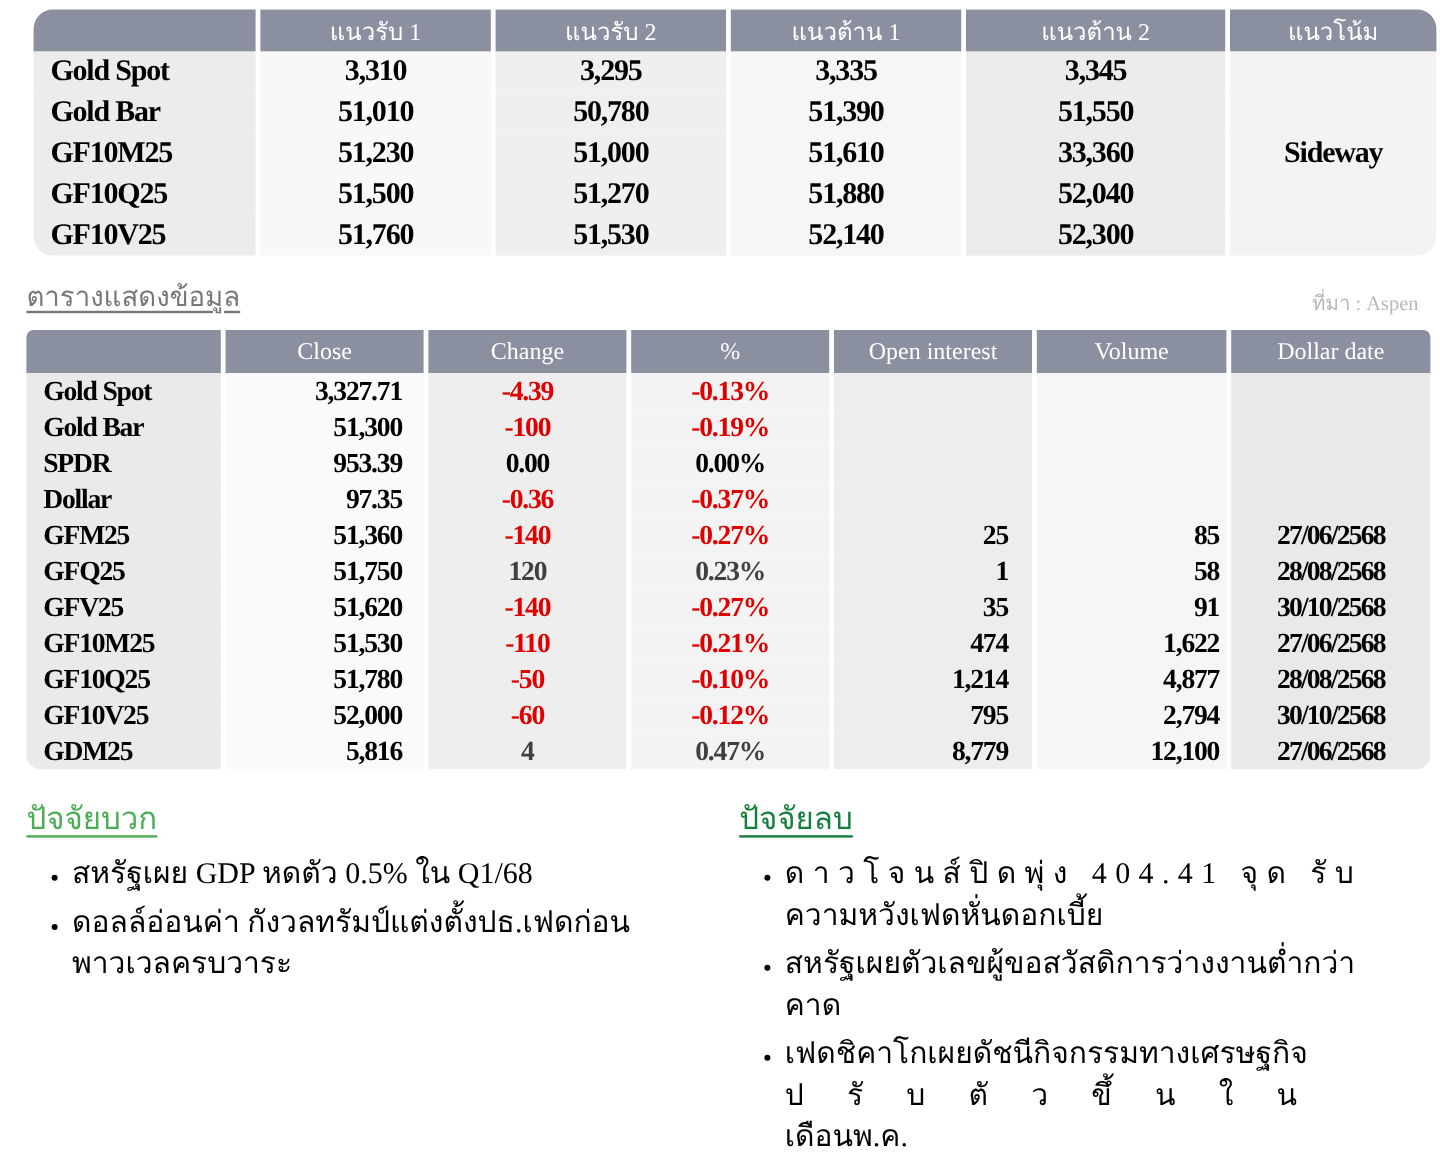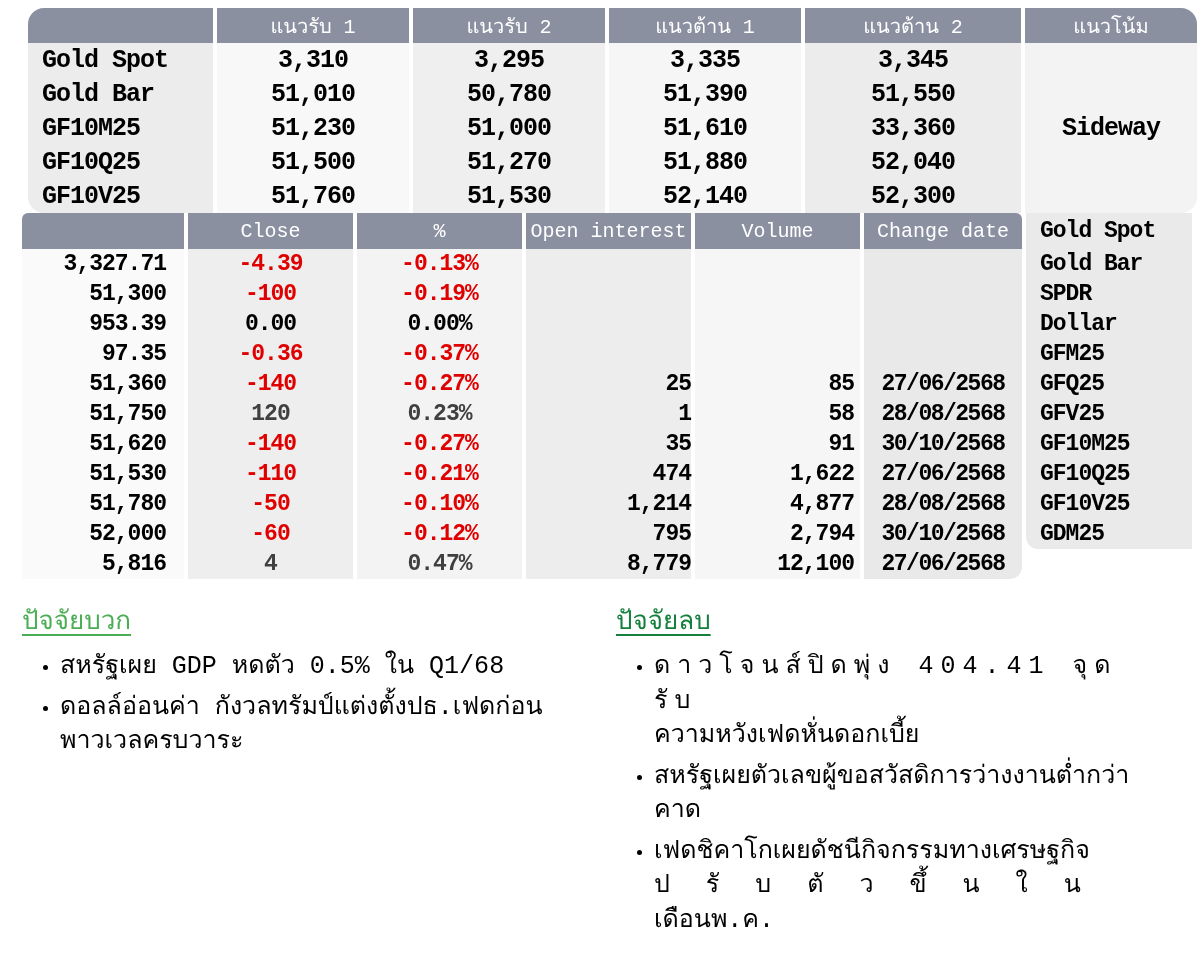--- a/index.html
+++ b/index.html
@@ -1,18 +1,18 @@
 <!DOCTYPE html>
 <html><head>
 <meta charset="utf-8">
 <style>
   html,body{margin:0;padding:0;background:#ffffff;}
   .page{
     width:1200px;height:960px;background:#ffffff;overflow:hidden;
-    font-family:Liberation Mono, monospace;color:#000;
+    font-family:Liberation Serif, serif;color:#000;
     position:relative;
   }
 
   
   .hd{
     background:#8b90a1;color:#ffffff;font-size:20px;font-weight:400;
     display:flex;align-items:center;justify-content:center;
     white-space:nowrap;
   }
   .cell{
@@ -62,21 +62,21 @@
     grid-template-rows:36px repeat(11,30px);
     column-gap:4px;row-gap:0;
   }
   .dt-grid .hd:first-child{border-top-left-radius:6px;}
   .dt-grid .hd-exp{border-top-right-radius:6px;}
   .dt-grid .cell{font-size:23px;}
   .dt-grid .nm{background:#eaeaea;padding-left:14px;}
   .dt-grid .cl{background:#fafafa;justify-content:flex-end;padding-right:18px;}
   .dt-grid .ch{background:#eeeeee;justify-content:center;}
   .dt-grid .pc{background:#f3f3f3;justify-content:center;}
-  .dt-grid .vo{background:#ededed;justify-content:flex-end;}
+  .dt-grid .vo{background:#ededed;justify-content:flex-end;padding-right:20px;}
   .dt-grid .oi{background:#f6f6f6;justify-content:flex-end;padding-right:6px;}
   .dt-grid .ex{background:#e9e9e9;justify-content:center;letter-spacing:-1.5px;}
   .dt-rows > :nth-last-child(7){border-bottom-left-radius:12px;}
   .dt-rows > :last-child{border-bottom-right-radius:12px;}
   .val-down{color:#e00000;}
   .val-up{color:#404040;}
   .val-flat{color:#000000;}
 
   
   .factors{display:flex;margin:20px 18px 0 22px;gap:28px;}
@@ -136,28 +136,33 @@
         <div class="cell nm">GF10V25</div>
         <div class="cell c1">51,760</div>
         <div class="cell c2">51,530</div>
         <div class="cell c3">52,140</div>
         <div class="cell c4">52,300</div>
       </div>
 
     <div class="trend-cell">Sideway</div>
   </div>
 
+  <div class="caption-row">
+    <div class="tbl-title">ตารางแสดงข้อมูล</div>
+    <div class="source">ที่มา : Aspen</div>
+  </div>
 
   <div class="dt-grid">
     <div class="hd"></div>
     <div class="hd">Close</div>
+    <div class="hd">Change</div>
     <div class="hd">%</div>
     <div class="hd">Open interest</div>
     <div class="hd">Volume</div>
-    <div class="hd hd-exp">Change date</div>
+    <div class="hd hd-exp">Dollar date</div>
 
     <div class="rows dt-rows">
       
     
         <div class="cell nm">Gold Spot</div>
         <div class="cell cl">3,327.71</div>
         <div class="cell ch val-down">-4.39</div>
         <div class="cell pc val-down">-0.13%</div>
         <div class="cell vo"></div>
         <div class="cell oi"></div>

